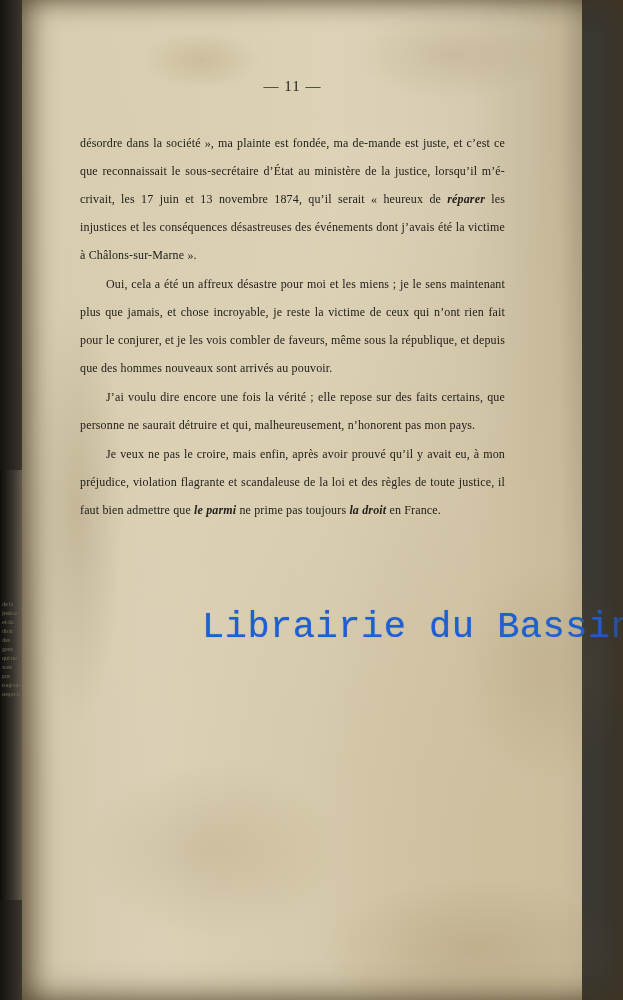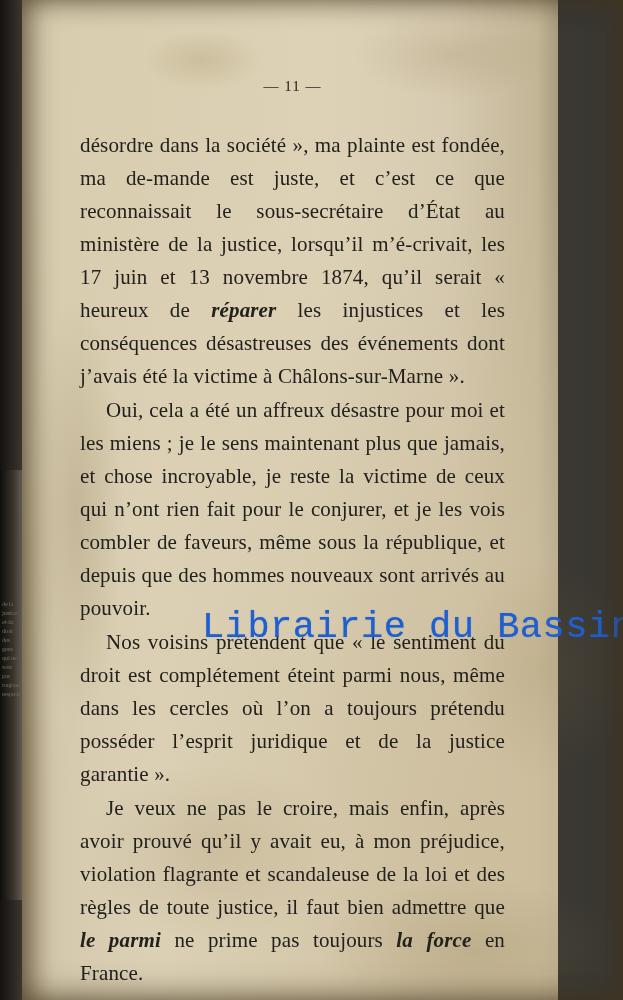--- a/index.html
+++ b/index.html
@@ -51,20 +51,21 @@
   .paper {
     position: absolute;
     left: 22px;
     top: 0px;
     width: 536px;
     height: 1000px;
     background:
       radial-gradient(ellipse at 18% 12%, #d9ceb0 0%, rgba(217,206,176,0) 55%),
       radial-gradient(ellipse at 85% 85%, #cdbf9e 0%, rgba(205,191,158,0) 60%),
       linear-gradient(to right, #b8ab8c 0%, #d4c8ac 6%, #ded3b9 25%, #e0d5bb 55%, #d6cab0 80%, #c3b697 96%, #a89b7e 100%);
+    padding-left: 24px;
   }
 
   
   .stain {
     position: absolute;
     border-radius: 50%;
     pointer-events: none;
   }
   .s1 { left: 120px; top: 30px;  width: 120px; height: 60px;  background: radial-gradient(ellipse at center, rgba(150,125,80,.22), rgba(150,125,80,0) 70%); }
   .s2 { left: 330px; top: 10px;  width: 200px; height: 90px;  background: radial-gradient(ellipse at center, rgba(140,115,70,.18), rgba(140,115,70,0) 70%); }
@@ -88,22 +89,22 @@
   }
   .folio {
     text-align: center;
     font-size: 15px;
     letter-spacing: 1px;
     margin: 0 0 34px 0;
     color: #262320;
   }
   p.para {
     margin: 0 0 1px 0;
-    font-size: 21px;
-    line-height: 33px;
+    font-size: 12px;
+    line-height: 28px;
     text-align: justify;
     text-justify: inter-word;
     text-indent: 26px;
     color: #23211d;
     letter-spacing: .15px;
   }
   p.para.noindent { text-indent: 0; }
   b.bi { font-style: italic; font-weight: bold; }
 
   
@@ -135,22 +136,22 @@
     <div class="stain s3"></div>
     <div class="stain s4"></div>
     <div class="stain s5"></div>
     <div class="stain s6"></div>
 
     <div class="textblock">
       <div class="folio">—  11  —</div>
       <div id="paras">
           <p class="para noindent"><span>désordre dans la société », ma plainte est fondée, ma de-mande est juste, et c’est ce que reconnaissait le sous-secrétaire d’État au ministère de la justice, lorsqu’il m’é-crivait, les 17 juin et 13 novembre 1874, qu’il serait « heureux de </span><b class="bi">réparer</b><span> les injustices et les conséquences désastreuses des événements dont j’avais été la victime à Châlons-sur-Marne ».</span></p>
           <p class="para"><span>Oui, cela a été un affreux désastre pour moi et les miens ; je le sens maintenant plus que jamais, et chose incroyable, je reste la victime de ceux qui n’ont rien fait pour le conjurer, et je les vois combler de faveurs, même sous la république, et depuis que des hommes nouveaux sont arrivés au pouvoir.</span></p>
-          <p class="para"><span>Nos voisins prétendent que « le sentiment du droit est complétement éteint parmi nous, même dans les cercles où l’on a toujours prétendu posséder l’esprit juridique et de la justice garantie ».</span></p>
-          <p class="para"><span>Je veux ne pas le croire, mais enfin, après avoir prouvé qu’il y avait eu, à mon préjudice, violation flagrante et scandaleuse de la loi et des règles de toute justice, il faut bien admettre que </span><b class="bi">le parmi</b><span> ne prime pas toujours </span><b class="bi">la force</b><span> en France.</span></p>
+          <p class="para"><span>J’ai voulu dire encore une fois la vérité ; elle repose sur des faits certains, que personne ne saurait détruire et qui, malheureusement, n’honorent pas mon pays.</span></p>
+          <p class="para"><span>Je veux ne pas le croire, mais enfin, après avoir prouvé qu’il y avait eu, à mon préjudice, violation flagrante et scandaleuse de la loi et des règles de toute justice, il faut bien admettre que </span><b class="bi">le parmi</b><span> ne prime pas toujours </span><b class="bi">la droit</b><span> en France.</span></p>
         </div>
     </div>
 
     <div class="watermark">Librairie du Bassin</div>
 
     <div class="edge-dark"></div>
   </div>
 </div>
 
 </body></html>

